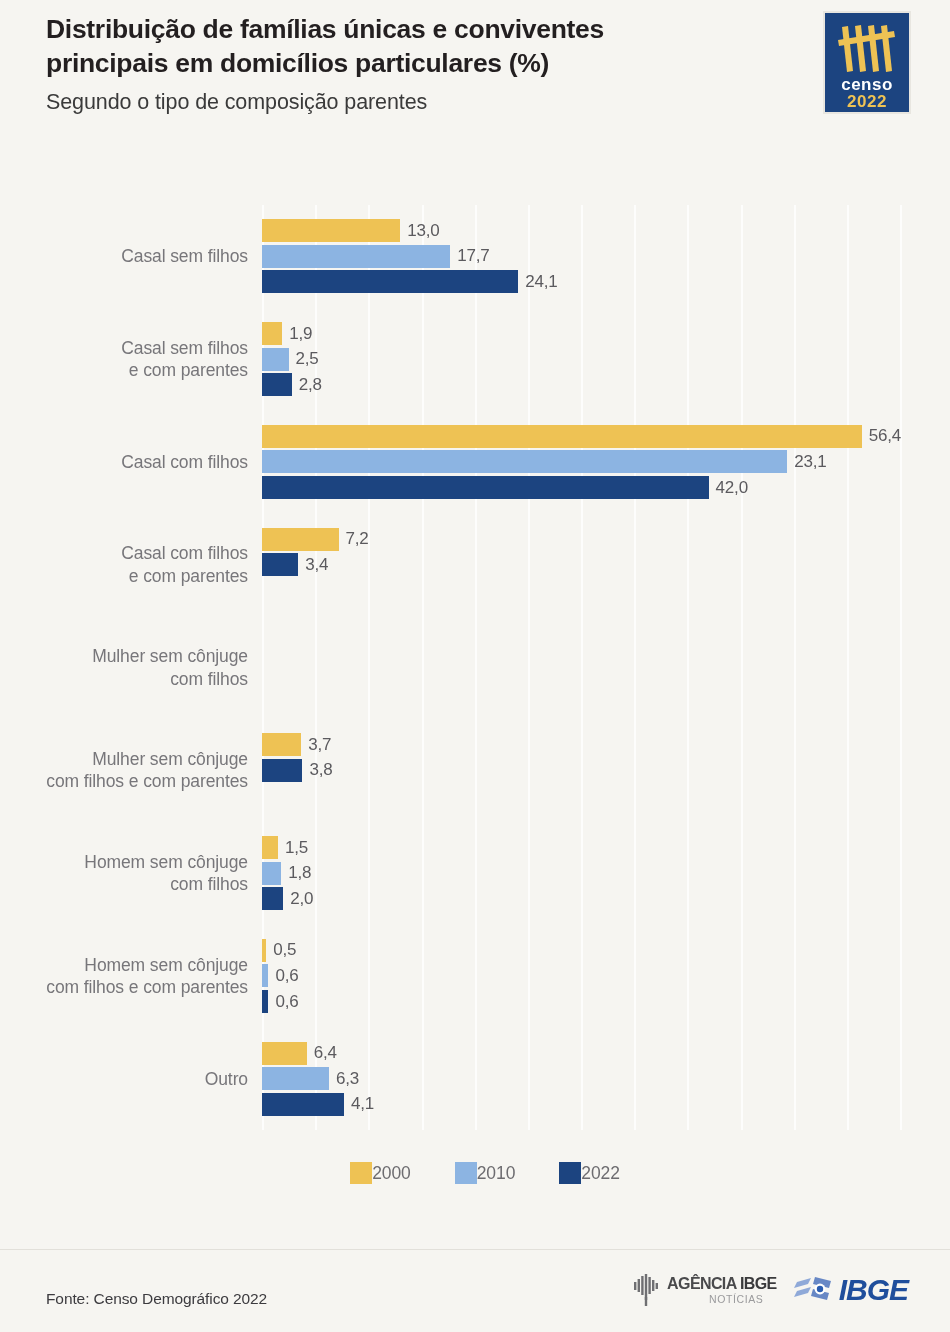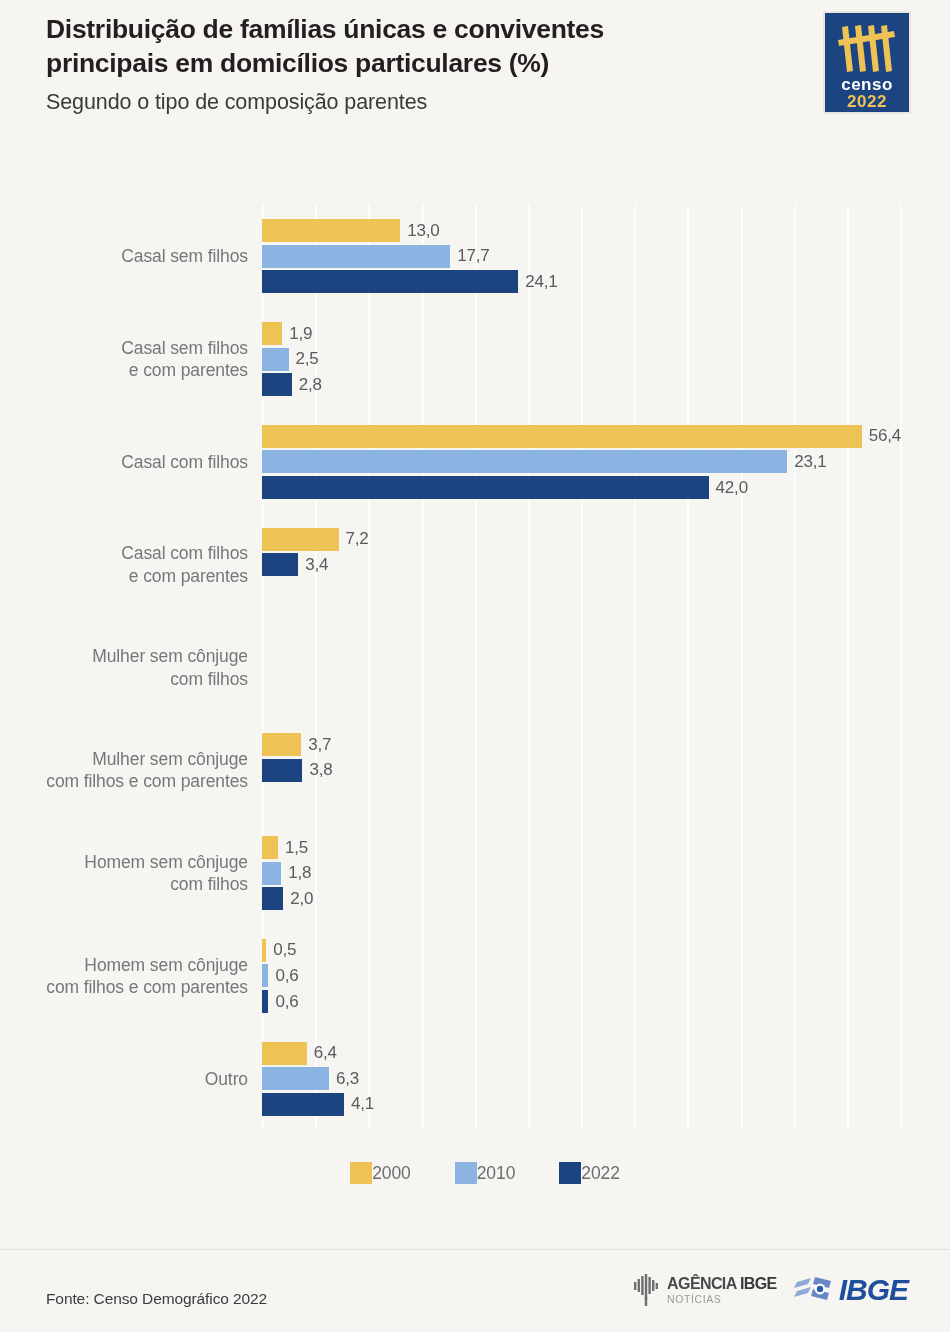--- a/index.html
+++ b/index.html
@@ -228,20 +228,21 @@
     font-weight: bold;
     color: #4a4a4c;
     letter-spacing: -0.6px;
   }
   .agencia-line1 .bold-ibge { color: #3a3a3c; }
   .agencia-line2 {
     font-size: 10.5px;
     color: #9a9a9c;
     letter-spacing: 0.6px;
     margin-top: 2px;
+    margin-left: 42px;
   }
   .ibge-logo {
     display: flex;
     align-items: center;
     gap: 4px;
   }
   .ibge-word {
     font-size: 30px;
     font-weight: bold;
     font-style: italic;

